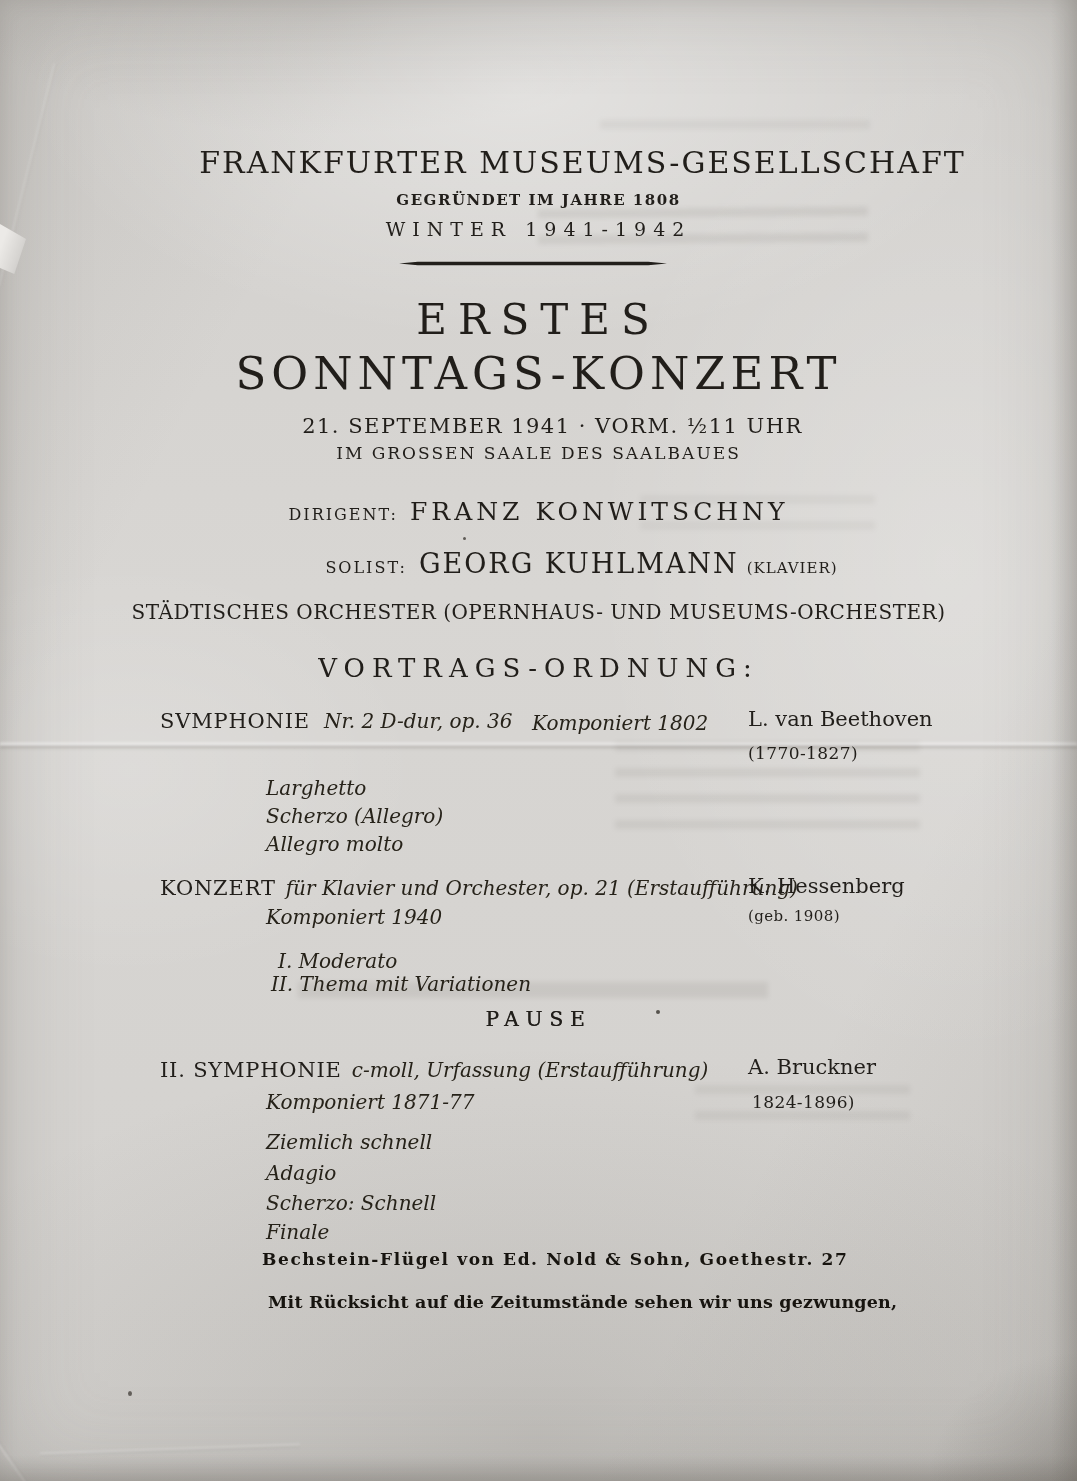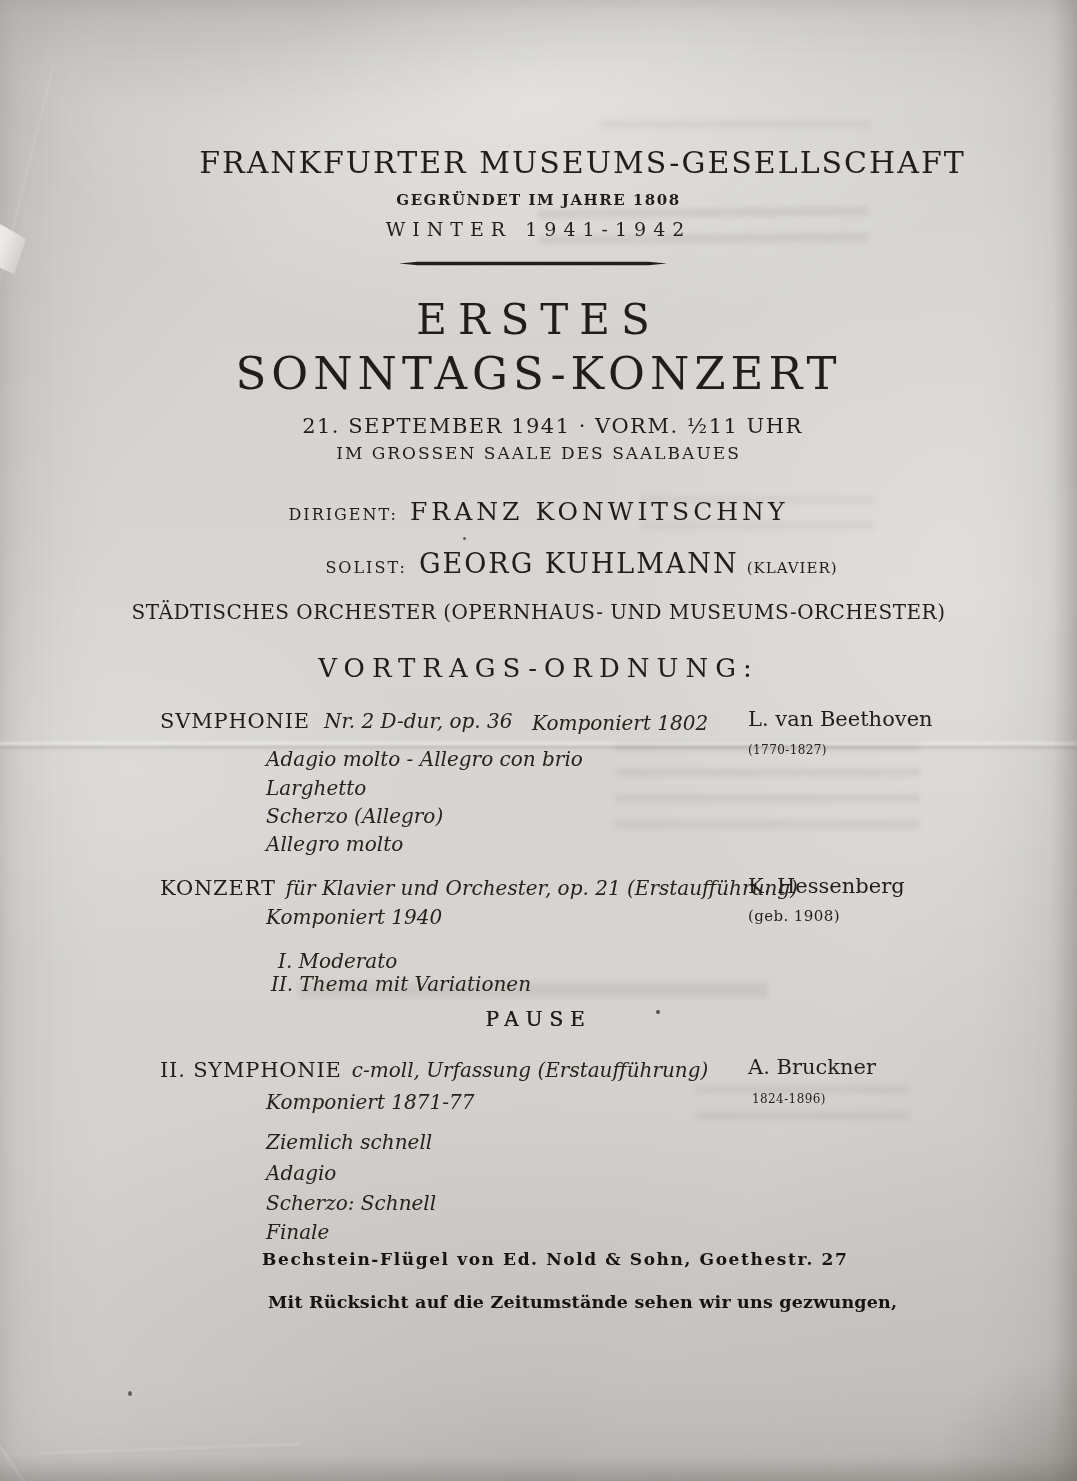--- a/index.html
+++ b/index.html
@@ -33,21 +33,21 @@
   .cond-name{font-size:25px;letter-spacing:4px;margin-left:12px;}
   .sol{top:549px;padding-left:43px;}
   .sol-name{font-size:27px;letter-spacing:2px;margin-left:12px;}
   .sol-instr{font-size:15px;letter-spacing:1px;margin-left:8px;}
   .orch{top:601px;font-size:20px;letter-spacing:.5px;}
   .proghead{top:645px;font-size:26px;letter-spacing:7px;margin-top:9px;}
   .caps21{font-size:21px;letter-spacing:.8px;}
   .it{font-style:italic;font-size:20px;color:#262219;}
   .sub{margin-left:14px;}
   .comp{font-size:21px;}
-  .dates{font-size:12px;letter-spacing:.4px;}
+  .dates{font-size:17px;letter-spacing:.4px;}
   .pause{top:1008px;font-size:20px;letter-spacing:7px;text-shadow:.4px 0 0 currentColor;}
   .piano{top:1250px;left:262px;font-size:17px;font-weight:bold;letter-spacing:1.6px;color:#17140f;}
   .notice{font-size:17.5px;font-weight:bold;color:#17140f;letter-spacing:.2px;}
   
   .ghost{position:absolute;opacity:.10;filter:blur(2.5px);
          background:repeating-linear-gradient(180deg,#5f5a52 0 9px,transparent 9px 26px);}
   .g1{left:538px;top:208px;width:330px;height:48px;transform:rotate(-.5deg);}
   .g2{left:600px;top:120px;width:270px;height:26px;opacity:.07;}
   .g3{left:615px;top:742px;width:305px;height:95px;opacity:.09;}
   .g4{left:298px;top:982px;width:470px;height:16px;background:#5f5a52;opacity:.10;}
@@ -118,21 +118,20 @@
   <div class="line c orch">STÄDTISCHES ORCHESTER (OPERNHAUS- UND MUSEUMS-ORCHESTER)</div>
 
   <div class="line c proghead">VORTRAGS-ORDNUNG:</div>
 
   <div class="line" style="left:160px;top:710px;">
     <span class="caps21">SVMPHONIE</span><span class="it sub">Nr. 2 D-dur, op. 36</span>
   </div>
   <div class="line it" style="left:532px;top:712px;">Komponiert 1802</div>
   <div class="line comp" style="left:748px;top:708px;">L. van Beethoven</div>
   <div class="line dates" style="left:748px;top:744px;">(1770-1827)</div>
-  <div class="line it" style="left:266px;top:748px;">Adagio molto - Allegro con brio</div>
   <div class="line it" style="left:266px;top:777px;">Larghetto</div>
   <div class="line it" style="left:266px;top:805px;">Scherzo (Allegro)</div>
   <div class="line it" style="left:266px;top:833px;">Allegro molto</div>
 
   <div class="line" style="left:160px;top:877px;">
     <span class="caps21">KONZERT</span><span class="it sub" style="margin-left:10px;">für Klavier und Orchester, op. 21 (Erstaufführung)</span>
   </div>
   <div class="line comp" style="left:748px;top:875px;">K. Hessenberg</div>
   <div class="line it" style="left:266px;top:906px;">Komponiert 1940</div>
   <div class="line dates" style="left:748px;top:908px;font-size:15px;">(geb. 1908)</div>

